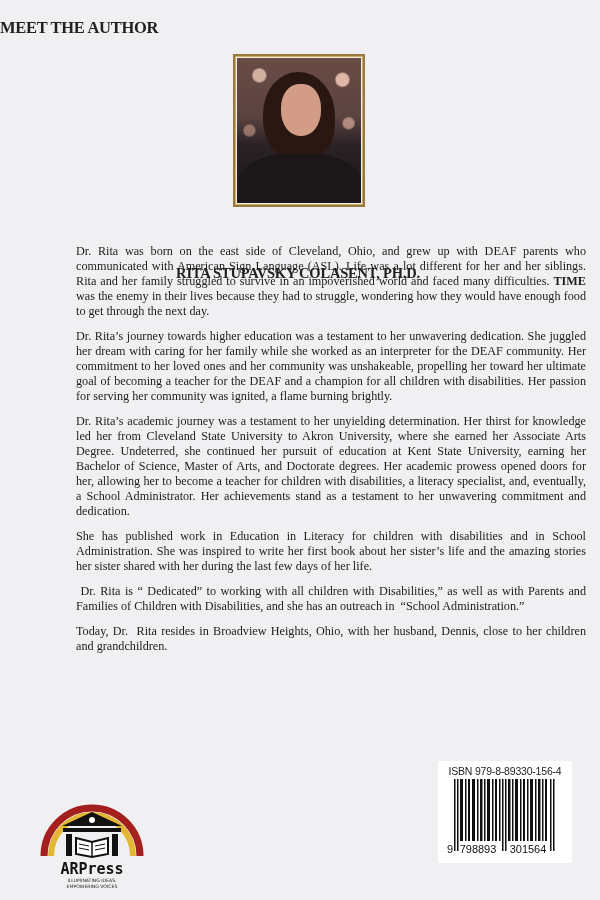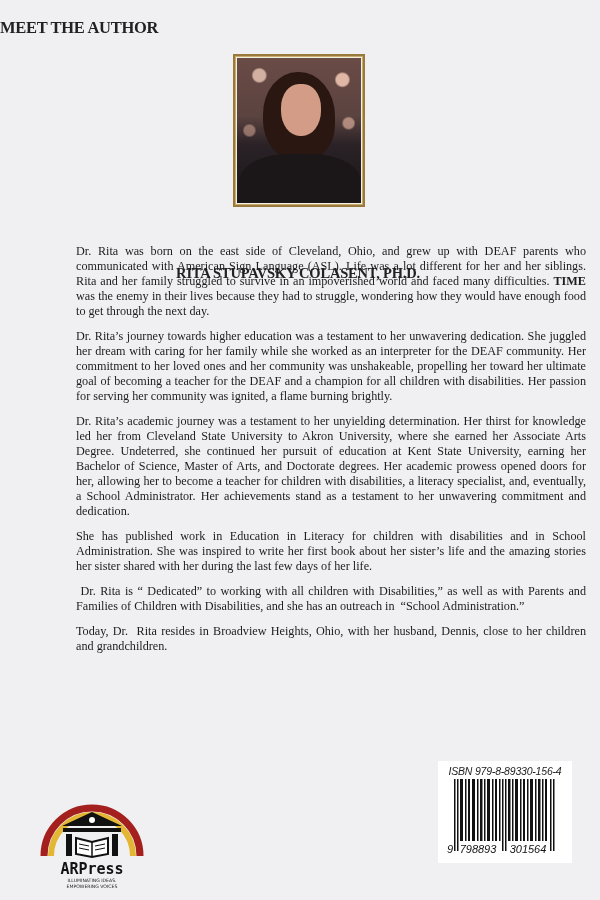--- a/index.html
+++ b/index.html
@@ -51,21 +51,21 @@
     position:absolute; left:40px; top:244px; width:510px;
     font-size:12.2px; line-height:15px; text-align:justify;margin-left:36px;
   }
   .bio p { margin:0 0 10px 0; }
   .bio b { font-weight:bold; }
   .logo {
     position:absolute; left:38px; top:786px; width:108px; height:104px;
   }
   .isbn-box {
     position:absolute; left:438px; top:761px; width:134px; height:102px;
-    background:#ffffff; box-sizing:border-box; padding:4px 6px 0 6px;font-style:italic;
+    background:#ffffff; box-sizing:border-box; padding:4px 6px 0 6px;
   }
   .isbn-text {
     font-family:"Liberation Sans","DejaVu Sans",sans-serif;
     font-size:10.5px; color:#222; text-align:center; letter-spacing:-0.2px;
   }
   .barcode { display:block; margin-top:2px; }
 </style>
 </head>
 <body>
 

